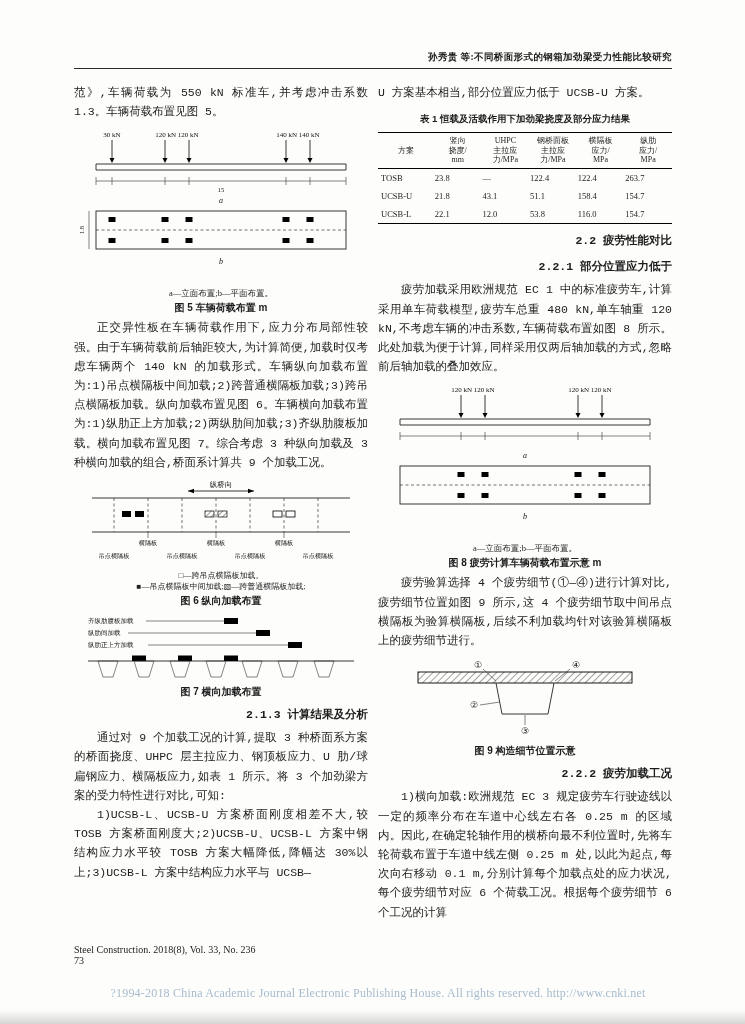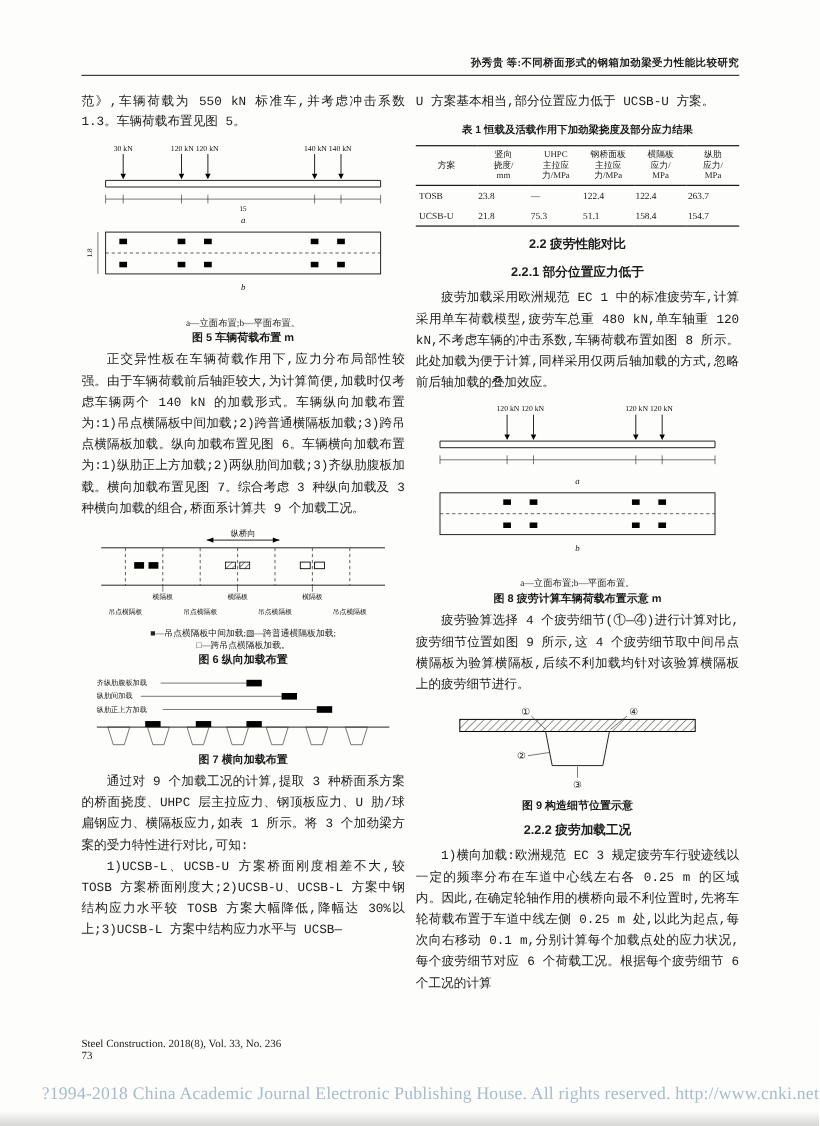--- a/index.html
+++ b/index.html
@@ -16,21 +16,21 @@
 
   .col { position:absolute; top:83px; width:294px; font-size:11.5px; line-height:19.2px; text-align:justify; }
   .col-left  { left:74px; }
   .col-right { left:378px; }
 
   p { margin:0;font-family:Liberation Mono, monospace; }
   .indent { text-indent:2em; }
 
   h3 {
     margin:7px 0 4px 0; font-size:11.5px; font-weight:bold;
-    font-family:Liberation Sans, sans-serif; text-align:center; text-indent:0;
+    font-family:Liberation Mono, monospace; text-align:right; text-indent:0;
   }
 
   figure { margin:6px 0 4px 0; }
   svg { display:block; }
   .fig-sub { font-size:8.5px; text-align:center; line-height:12px; margin-top:18px; }
   .fig-cap {
     font-size:10px; font-weight:bold; text-align:center; line-height:13px; margin-top:2px;
     font-family:"Liberation Sans","DejaVu Sans",sans-serif;
   }
   .legend-line { font-size:8px; text-align:center; line-height:11px; color:#222; }
@@ -49,21 +49,21 @@
   table.datatable td { font-size:8.5px; line-height:14px; padding:2px 1px; }
   table.datatable td:first-child { text-align:left; padding-left:3px; }
   table.datatable col.c0 { width:19%; }
 
   .footer {
     position:absolute; top:944px; left:74px; width:598px;
     display:flex; justify-content:space-between; font-size:10px;flex-direction:column;
   }
   .watermark {
     position:absolute; top:986px; left:38px; width:680px;
-    font-size:16px; color:#a6bbcc; white-space:nowrap; letter-spacing:.2px;
+    font-size:12px; color:#a6bbcc; white-space:nowrap; letter-spacing:.2px;text-align:center;
   }
   .bottom-shade {
     position:absolute; bottom:0; left:0; right:0; height:14px;
     background:linear-gradient(to bottom, rgba(110,110,110,0), rgba(110,110,110,.28));
   }
 
   
   .ln { stroke:#222; stroke-width:.9; fill:none; }
   .lnThin { stroke:#333; stroke-width:.6; fill:none; }
   .dash { stroke:#333; stroke-width:.7; fill:none; stroke-dasharray:3 2.5; }
@@ -180,22 +180,22 @@
           <line class="lnThin" x1="210" y1="54" x2="210" y2="60"></line>
           <text class="svgt" font-size="6.2" text-anchor="middle" x="74" y="67">横隔板</text>
           <text class="svgt" font-size="6.2" text-anchor="middle" x="142" y="67">横隔板</text>
           <text class="svgt" font-size="6.2" text-anchor="middle" x="210" y="67">横隔板</text>
           <text class="svgt" font-size="6.2" text-anchor="middle" x="40" y="80">吊点横隔板</text>
           <text class="svgt" font-size="6.2" text-anchor="middle" x="108" y="80">吊点横隔板</text>
           <text class="svgt" font-size="6.2" text-anchor="middle" x="176" y="80">吊点横隔板</text>
           <text class="svgt" font-size="6.2" text-anchor="middle" x="244" y="80">吊点横隔板</text>
         </g>
       </svg>
+      <div class="legend-line">□—跨吊点横隔板加载。</div>
       <div class="legend-line">■—吊点横隔板中间加载;▧—跨普通横隔板加载;</div>
-      <div class="legend-line">□—跨吊点横隔板加载。</div>
       <div class="fig-cap">图 6 纵向加载布置</div>
     </figure>
 
     <figure>
       <svg width="294" height="70" viewBox="0 0 294 70">
         <g>
           <text class="svgt" font-size="6.5" x="14" y="10">齐纵肋腹板加载</text>
           <line class="lnThin" x1="72" y1="8" x2="150" y2="8"></line>
             <rect class="blk" x="150" y="5" width="14" height="6"></rect>
           <text class="svgt" font-size="6.5" x="14" y="22">纵肋间加载</text>
@@ -215,20 +215,21 @@
           <path class="lnThin" d="M96,48 L116,48 L111,64 L101,64 Z"></path>
           <path class="lnThin" d="M132,48 L152,48 L147,64 L137,64 Z"></path>
           <path class="lnThin" d="M168,48 L188,48 L183,64 L173,64 Z"></path>
           <path class="lnThin" d="M204,48 L224,48 L219,64 L209,64 Z"></path>
           <path class="lnThin" d="M240,48 L260,48 L255,64 L245,64 Z"></path>
         </g>
       </svg>
       <div class="fig-cap">图 7 横向加载布置</div>
     </figure>
 
+    <h3>2.1.3 计算结果及分析</h3>
     <p class="indent">通过对 9 个加载工况的计算,提取 3 种桥面系方案的桥面挠度、UHPC 层主拉应力、钢顶板应力、U 肋/球扁钢应力、横隔板应力,如表 1 所示。将 3 个加劲梁方案的受力特性进行对比,可知:</p>
     <p class="indent">1)UCSB-L、UCSB-U 方案桥面刚度相差不大,较 TOSB 方案桥面刚度大;2)UCSB-U、UCSB-L 方案中钢结构应力水平较 TOSB 方案大幅降低,降幅达 30%以上;3)UCSB-L 方案中结构应力水平与 UCSB—</p>
   </div>
 
   <div class="col col-right">
 
     <p class="noindent">U 方案基本相当,部分位置应力低于 UCSB-U 方案。</p>
 
     <div class="tbl-title">表 1  恒载及活载作用下加劲梁挠度及部分应力结果</div>
     <table class="datatable">
@@ -265,23 +266,31 @@
           <td>TOSB</td>
           <td>23.8</td>
           <td>—</td>
           <td>122.4</td>
           <td>122.4</td>
           <td>263.7</td>
         </tr>
         <tr>
           <td>UCSB-U</td>
           <td>21.8</td>
-          <td>75.3</td>
+          <td>43.1</td>
           <td>51.1</td>
           <td>158.4</td>
+          <td>154.7</td>
+        </tr>
+        <tr>
+          <td>UCSB-L</td>
+          <td>22.1</td>
+          <td>12.0</td>
+          <td>53.8</td>
+          <td>116.0</td>
           <td>154.7</td>
         </tr>
       </tbody>
     </table>
 
     <h3>2.2 疲劳性能对比</h3>
     <h3>2.2.1 部分位置应力低于</h3>
     <p class="indent">疲劳加载采用欧洲规范 EC 1 中的标准疲劳车,计算采用单车荷载模型,疲劳车总重 480 kN,单车轴重 120 kN,不考虑车辆的冲击系数,车辆荷载布置如图 8 所示。此处加载为便于计算,同样采用仅两后轴加载的方式,忽略前后轴加载的叠加效应。</p>
 
     <figure>

